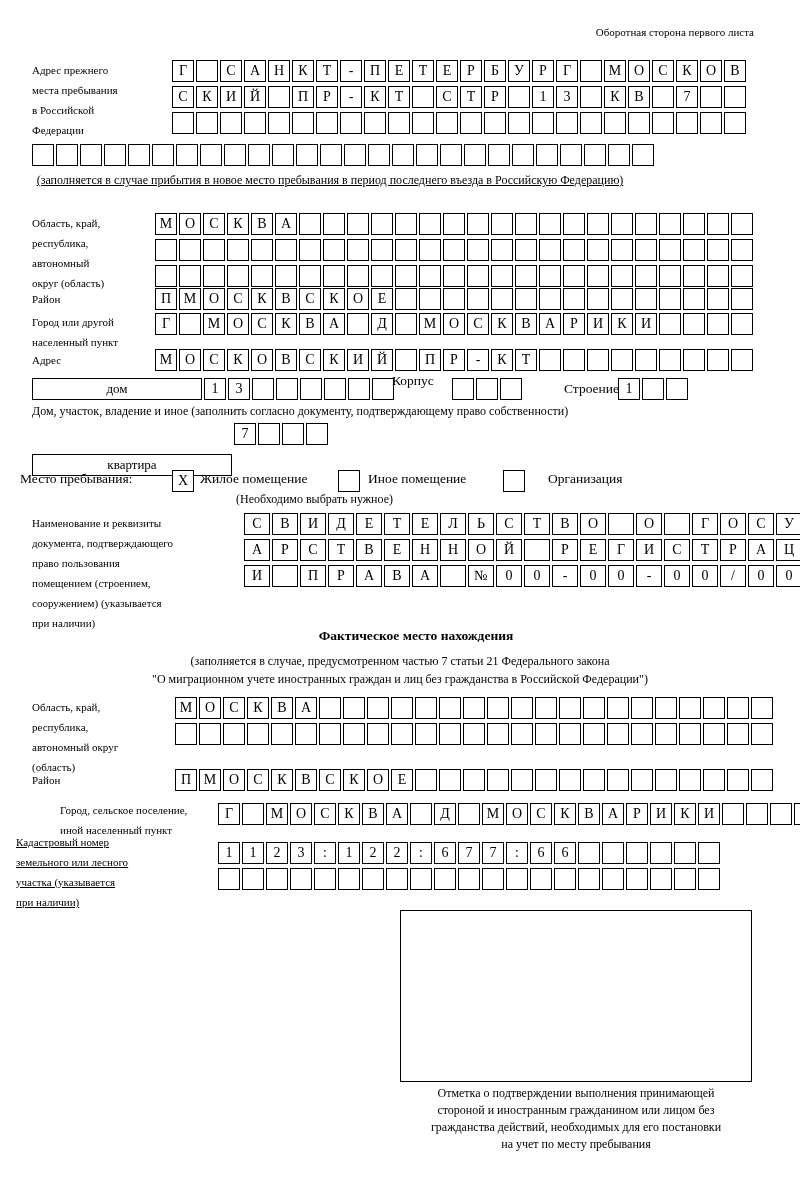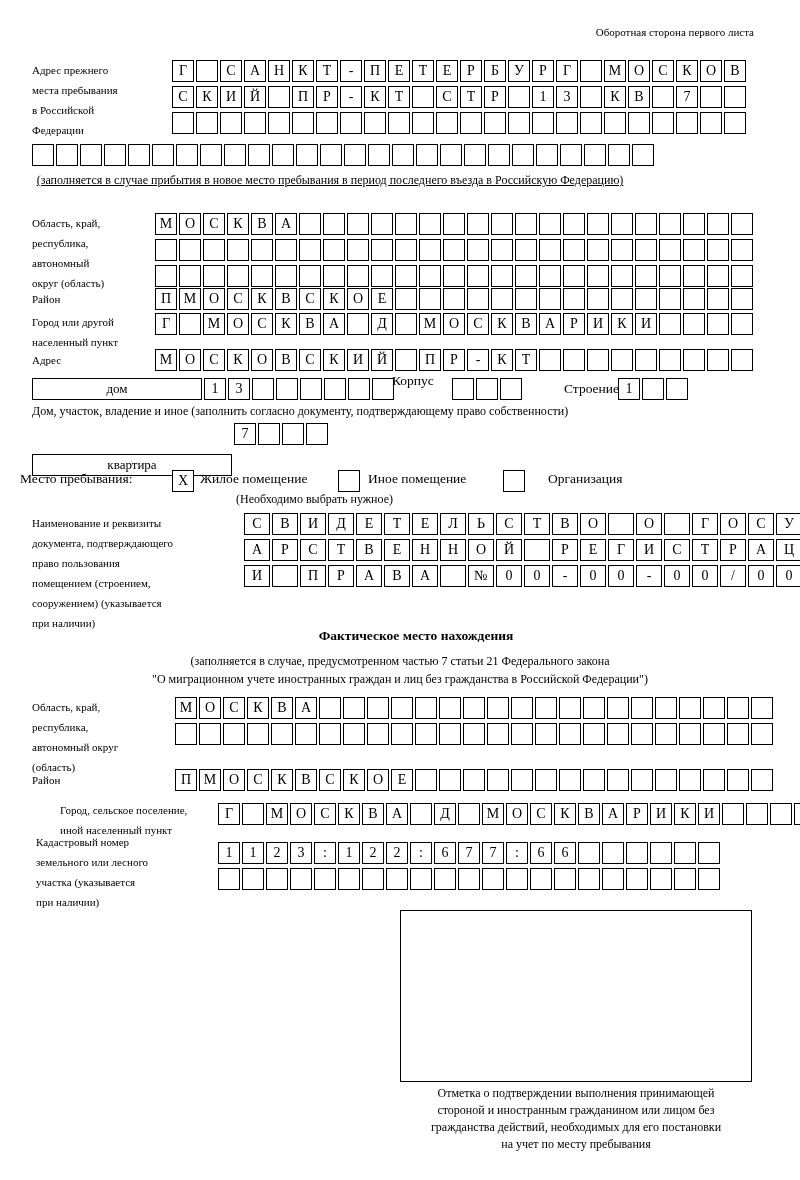--- a/index.html
+++ b/index.html
@@ -631,21 +631,21 @@
         <div class="cell">И</div>
         <div class="cell">К</div>
         <div class="cell">И</div>
         <div class="cell"></div>
         <div class="cell"></div>
         <div class="cell"></div>
         <div class="cell"></div>
       </div>
     </div>
 
-  <div class="abs lbl" style="left:36px; top:832px; width:150px;">Кадастровый номер
+  <div class="abs lbl" style="left:16px; top:832px; width:150px;text-decoration:underline;">Кадастровый номер
 земельного или лесного
 участка (указывается
 при наличии)</div>
   <div class="abs" id="al-cad" style="left:218px; top:842px;">
       <div class="boxrow" style="margin-bottom: 4px;">
         <div class="cell">1</div>
         <div class="cell">1</div>
         <div class="cell">2</div>
         <div class="cell">3</div>
         <div class="cell">:</div>

